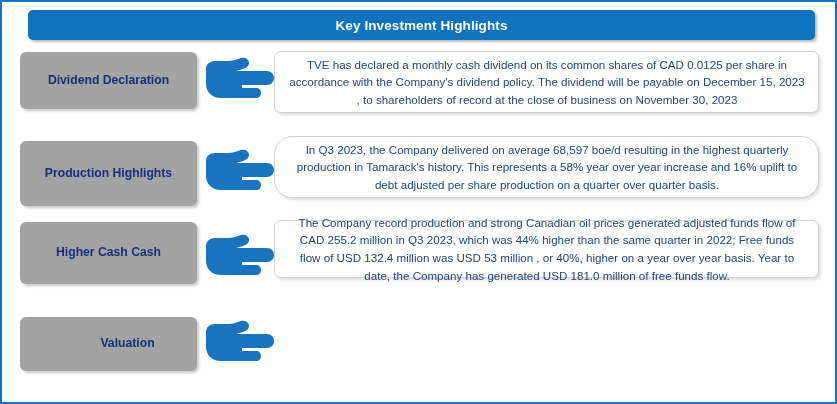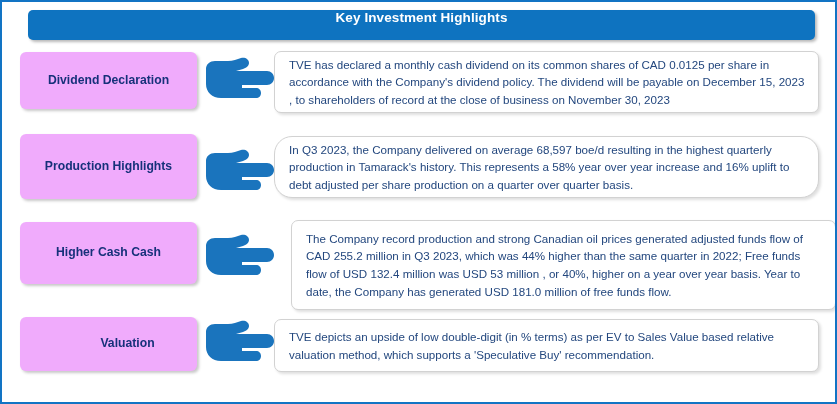--- a/index.html
+++ b/index.html
@@ -23,20 +23,21 @@
   
   .header-bar {
     position: absolute;
     left: 26px;
     top: 8px;
     width: 787px;
     height: 30px;
     background: #0E73C0;
     border-radius: 5px;
     display: flex;
+    align-items: center;
     justify-content: center;
     box-shadow: 2px 2px 3px rgba(0,0,0,0.28);
   }
   .header-title {
     color: #ffffff;
     font-size: 13.5px;
     font-weight: bold;
     letter-spacing: 0.1px;
   }
 
@@ -50,31 +51,31 @@
   .row-1 { top: 47px; height: 68px; }
   .row-2 { top: 131px; height: 72px; }
   .row-3 { top: 216px; height: 80px; }
   .row-4 { top: 312px; height: 62px; }
 
   
   .label-chip {
     position: absolute;
     left: 18px;
     width: 177px;
-    background: #f0abfc;
+    background: #a3a3a3;
     border-radius: 6px;
     display: flex;
     align-items: center;
     justify-content: center;
     box-shadow: 2px 2px 3px rgba(0,0,0,0.22);
     box-sizing: border-box;
     padding: 0 6px;
   }
   .row-1 .label-chip { top: 3px;  height: 57px; }
-  .row-2 .label-chip { top: 1px;  height: 65px; }
+  .row-2 .label-chip { top: 8px;  height: 65px; }
   .row-3 .label-chip { top: 4px;  height: 62px; }
   .row-4 .label-chip { top: 3px;  height: 54px; padding-left: 44px; }
 
   .label-chip-text {
     color: #16317A;
     font-size: 12.2px;
     font-weight: bold;
     text-align: center;
     line-height: 1.25;
   }
@@ -100,27 +101,28 @@
     border: 1px solid #D2D2D2;
     border-radius: 7px;
     box-sizing: border-box;
     padding: 9px 13px 9px 14px;
     box-shadow: 2px 2px 3px rgba(0,0,0,0.13);
     display: flex;
     align-items: center;
   }
   .row-1 .text-card { top: 2px;  height: 62px; }
   .row-2 .text-card { top: 3px;  height: 62px; border-radius: 18px; }
-  .row-3 .text-card { top: 2px;  height: 90px; margin-left: 17px; }
+  .row-3 .text-card { top: 2px;  height: 58px; }
   .row-4 .text-card { top: 5px;  height: 53px; }
 
   .text-card-body {
     color: #23477E;
     font-size: 11.6px;
     line-height: 1.52;
+    text-align: center;
   }
 
   
   .source-note {
     position: absolute;
     left: 24px;
     top: 376px;
     color: #111111;
     font-size: 11.4px;
     font-style: italic;
@@ -180,19 +182,16 @@
 
   <div class="row row-4">
     <div class="label-chip">
       <span class="label-chip-text">Valuation</span>
     </div>
     <span class="hand-icon">
       <svg viewBox="0 0 86 52" xmlns="http://www.w3.org/2000/svg">
         <path fill="#1A74BD" d="M8 14 C8 9 12 6 17 6 L30 6 C35 6 39 4 43 3 C47 2 51 4 51 8 C51 11 48 13 45 14 L38 16 L69 16 C73 16 76 19 76 23 C76 27 73 30 69 30 L44 30 L44 33 L58 33 C61 33 63 35 63 38 C63 41 61 43 58 43 L23 43 C14 43 8 37 8 29 Z"></path>
       </svg>
     </span>
-    <div class="text-card">
-      <div class="text-card-body">TVE  depicts an upside of low double-digit (in % terms) as per EV to Sales Value based relative valuation method, which supports a 'Speculative Buy' recommendation.</div>
-    </div>
   </div>
 
 
 </div>
 
 </body></html>

